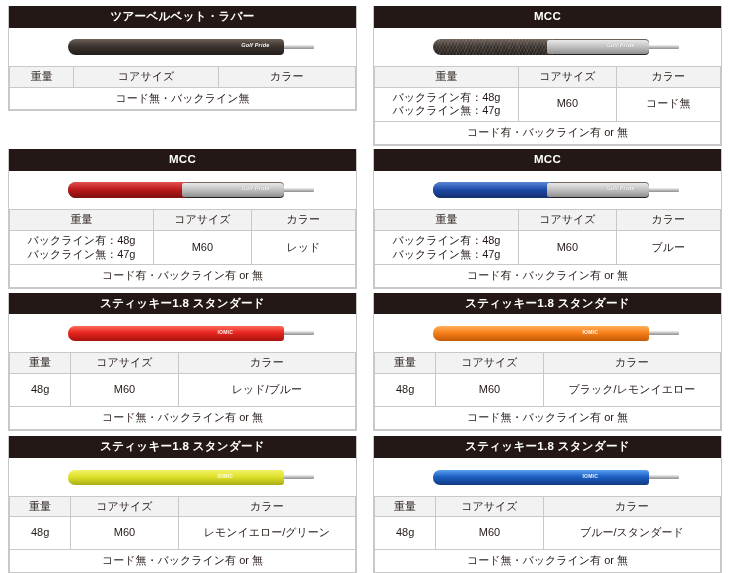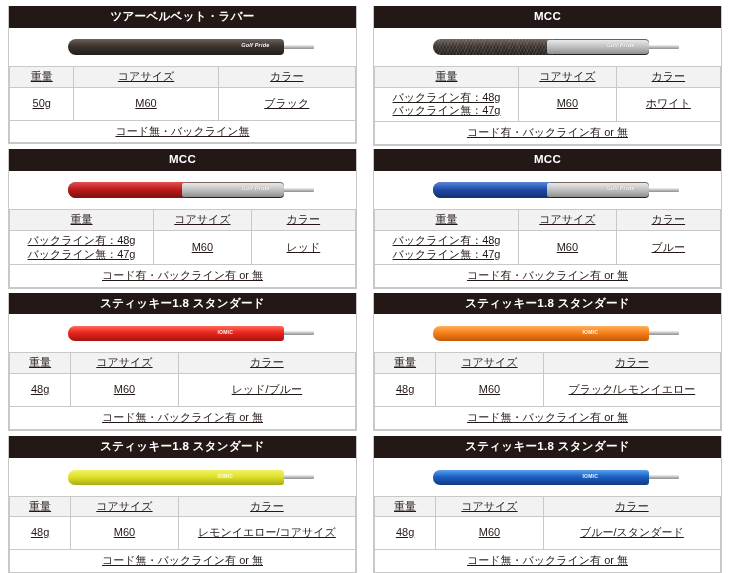--- a/index.html
+++ b/index.html
@@ -27,21 +27,20 @@
     display: flex;
     align-items: flex-start;
     justify-content: center;
   }
   .card {
     width: 349px;
     border: 1px solid #c8c8c8;
     border-top: none;
     box-sizing: border-box;
     background: #ffffff;
-    text-decoration: underline;
   }
   .card-title {
     background: #231815;
     color: #ffffff;
     font-size: 11.5px;
     font-weight: bold;
     text-align: center;
     padding: 4px 0 4px 0;
     letter-spacing: 0.3px;
     line-height: 1.2;
@@ -184,25 +183,20 @@
         </div>
       </div>
       <table class="spec">
         <tbody>
             <tr>
           <th style="width:18%">重量</th>
           <th style="width:42%">コアサイズ</th>
           <th style="width:40%">カラー</th>
         </tr>
         <tr>
-          <td class="val">50g</td>
-          <td class="val">M60</td>
-          <td class="val">ブラック</td>
-        </tr>
-        <tr>
           <td class="note" colspan="3">コード無・バックライン無</td>
         </tr>
       </tbody>
         </table>
     </div>
   </div>
 
   <div class="cardwrap">
     <div class="card">
       <div class="card-title">MCC</div>
@@ -221,21 +215,21 @@
           <th style="width:42%">重量</th>
           <th style="width:28%">コアサイズ</th>
           <th style="width:30%">カラー</th>
         </tr>
         <tr>
           <td class="val two-line">
             <span>バックライン有：48g</span><br>
             <span>バックライン無：47g</span>
           </td>
           <td class="val">M60</td>
-          <td class="val">ホワイト</td>
+          <td class="val">コード無</td>
         </tr>
         <tr>
           <td class="note" colspan="3">コード有・バックライン有 or 無</td>
         </tr>
       </tbody>
         </table>
     </div>
   </div>
 
   <div class="cardwrap">
@@ -381,21 +375,21 @@
       <table class="spec">
         <tbody>
             <tr>
           <th style="width:17%">重量</th>
           <th style="width:31%">コアサイズ</th>
           <th style="width:52%">カラー</th>
         </tr>
         <tr>
           <td class="val">48g</td>
           <td class="val">M60</td>
-          <td class="val">レモンイエロー/コアサイズ</td>
+          <td class="val">レモンイエロー/グリーン</td>
         </tr>
         <tr>
           <td class="note" colspan="3">コード無・バックライン有 or 無</td>
         </tr>
       </tbody>
         </table>
     </div>
   </div>
 
   <div class="cardwrap">

